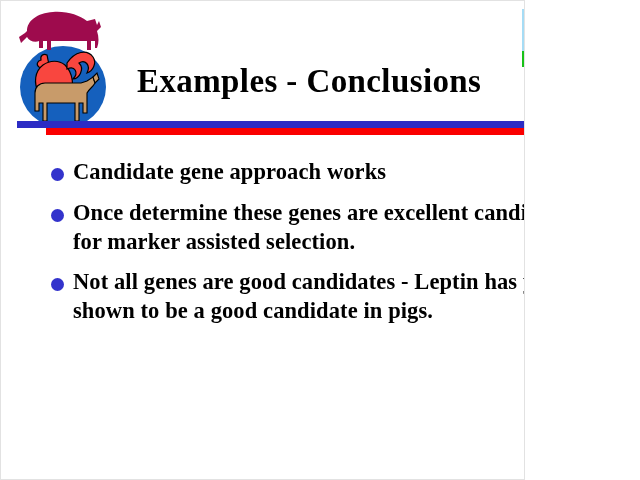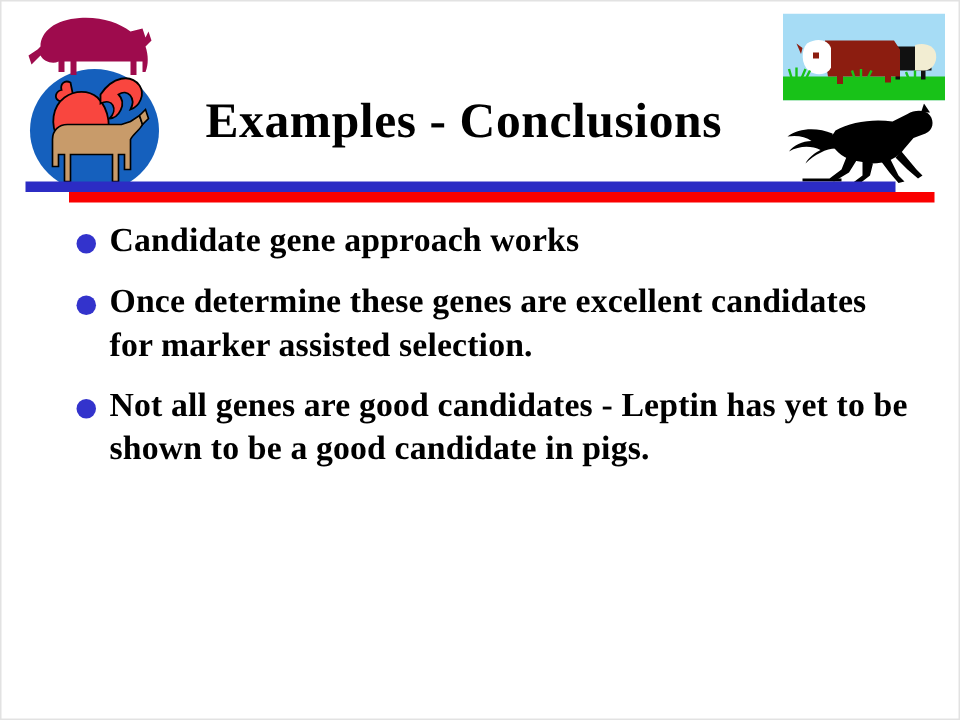--- a/index.html
+++ b/index.html
@@ -5,21 +5,21 @@
   html, body {
     margin: 0;
     padding: 0;
     background: #ffffff;
   }
   body {
     font-family: "Liberation Serif", serif;
   }
   .slide {
     position: relative;
-    width: 640px;
+    width: 525px;
     height: 480px;
     background: #ffffff;
     overflow: hidden;
     box-sizing: border-box;
     border: 1px solid #e2e2e2;
     padding-left: 28px;
   }
 
   
   .logo {
@@ -80,21 +80,21 @@
     top: 127px;
     width: 577px;
     height: 7px;
     background: #fa0000;
   }
 
   
   .body-list {
     position: absolute;
     left: 50px;
-    top: 145px;
+    top: 157px;
     width: 560px;
     font-family: Liberation Serif, serif;
   }
   .bullet-row {
     display: flex;
     align-items: flex-start;
     margin-bottom: 12px;
   }
   .bullet-row:last-child { margin-bottom: 0; }
   .bullet-dot {

